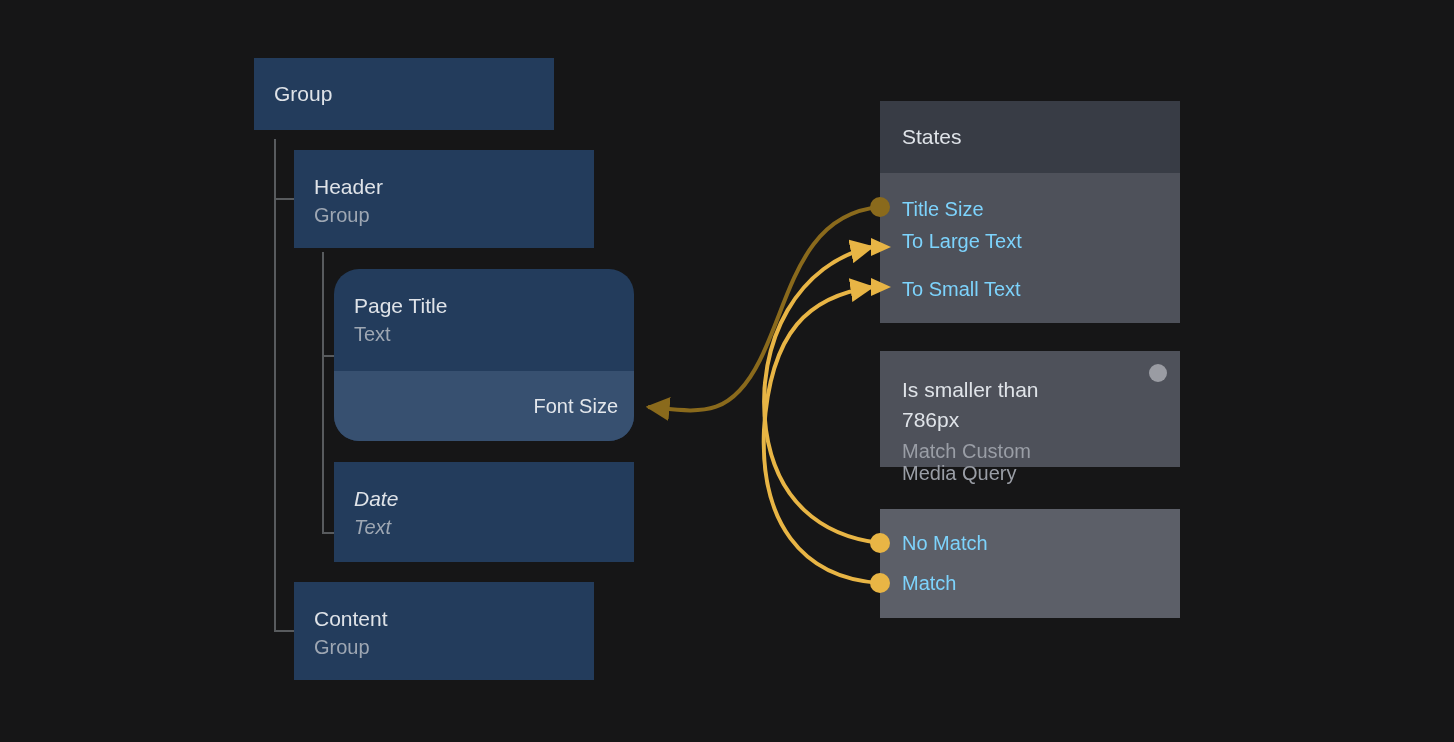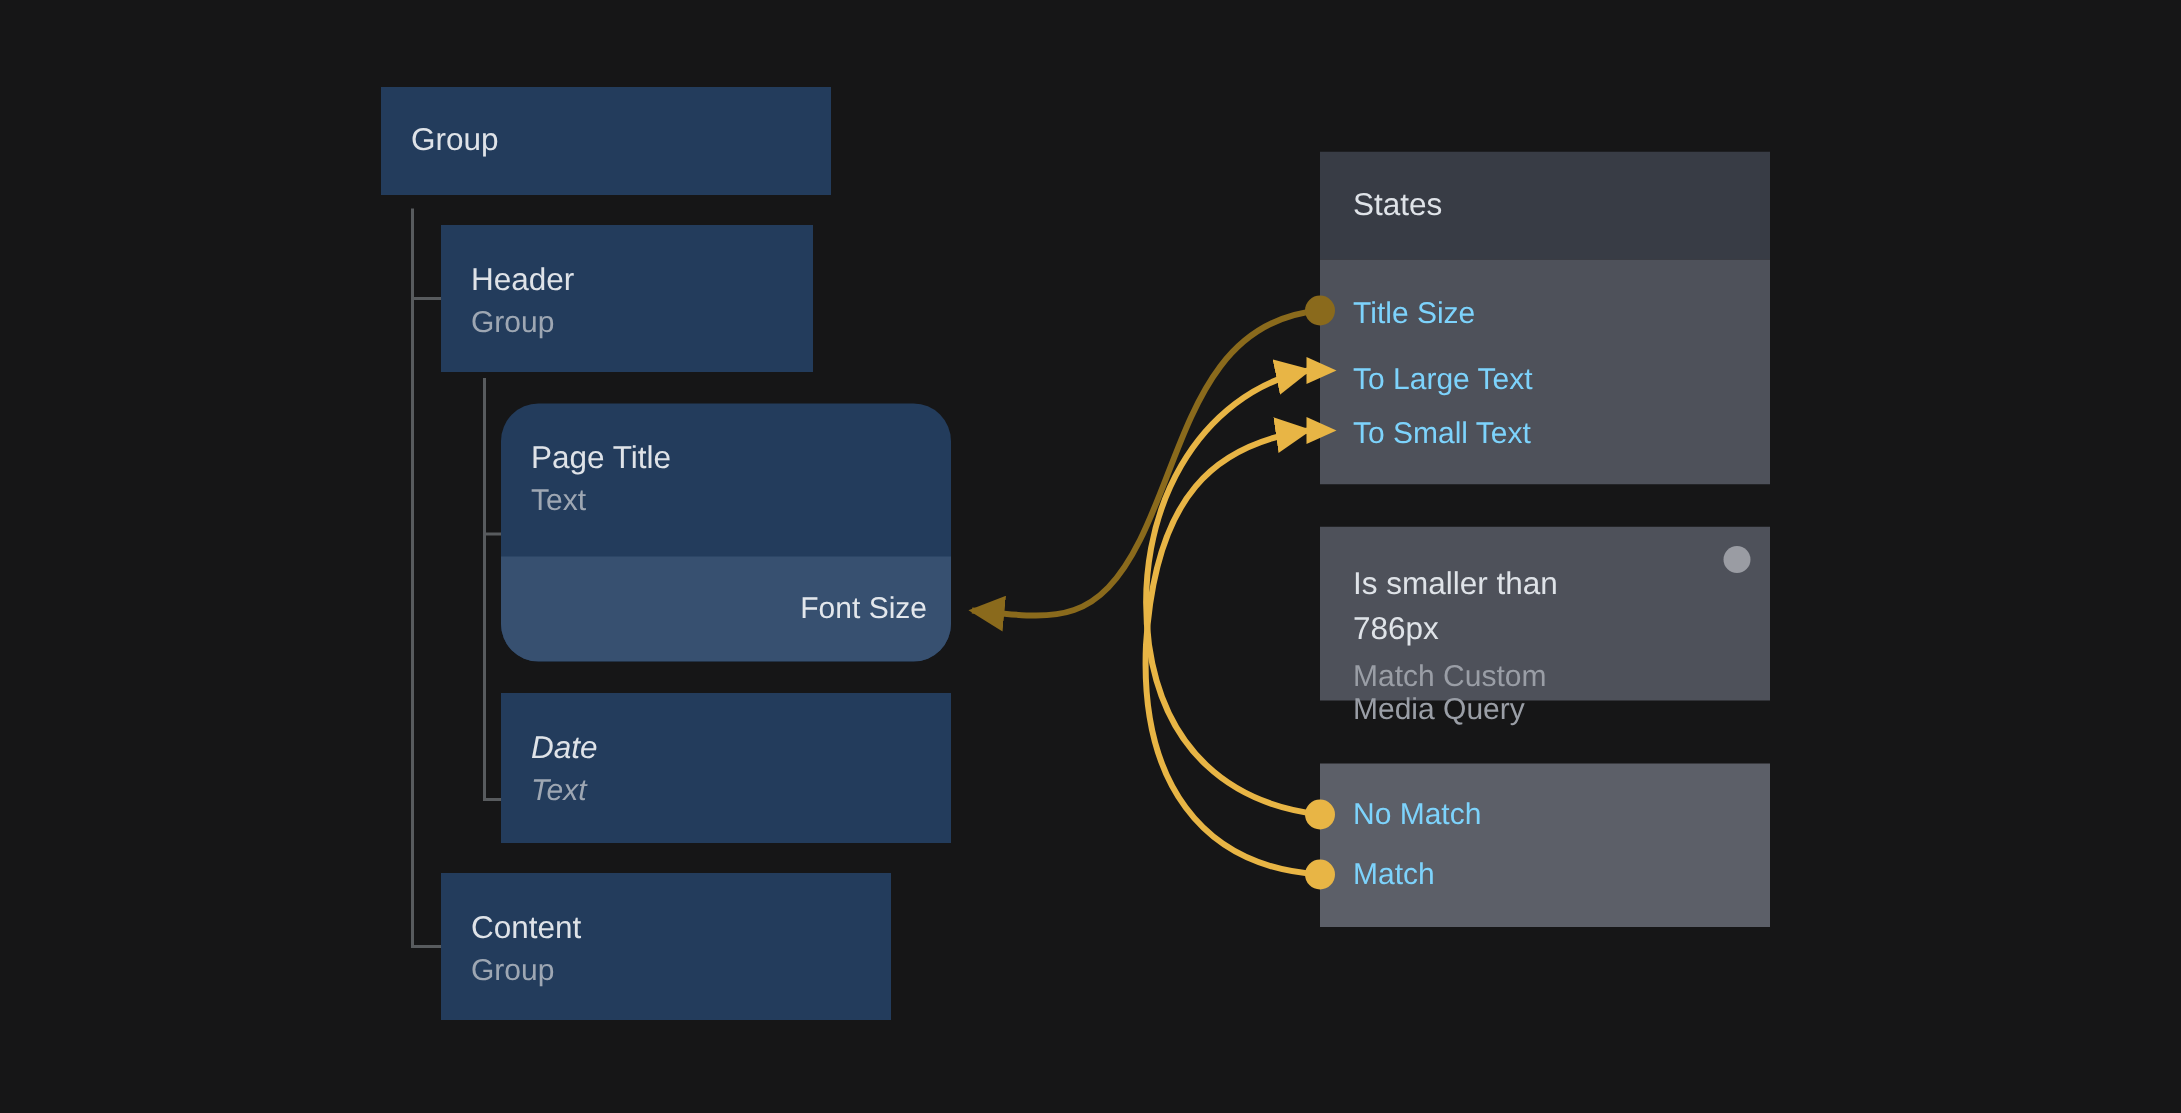--- a/index.html
+++ b/index.html
@@ -132,21 +132,21 @@
   <div class="tline h" style="left:274px; top:630px; width:22px;"></div>
 
   <div class="tline v" style="left:322px; top:252px; height:282px;"></div>
   <div class="tline h" style="left:322px; top:355px; width:14px;"></div>
   <div class="tline h" style="left:322px; top:532px; width:14px;"></div>
 
   <div class="node" style="left:254px; top:58px; width:300px; height:72px;">
     <span class="title" style="left:20px; top:23px;">Group</span>
   </div>
 
-  <div class="node" style="left:294px; top:150px; width:248px; height:98px;">
+  <div class="node" style="left:294px; top:150px; width:300px; height:98px;">
     <span class="title" style="left:20px; top:24px;">Header</span>
     <span class="subtitle" style="left:20px; top:53px;">Group</span>
   </div>
 
   <div class="node" style="left:334px; top:269px; width:300px; height:172px;border-radius:25px;">
     <span class="title" style="left:20px; top:24px;">Page Title</span>
     <span class="subtitle" style="left:20px; top:53px;">Text</span>
     <div class="node-row" style="top:102px; height:70px;">
       <span class="row-label" style="top:23px;">Font Size</span>
     </div>
@@ -178,21 +178,21 @@
 
     <path d="M 880 583 C 800 578, 760 520, 764 430 C 770 330, 810 296, 872 287" fill="none" stroke="#e8b545" stroke-width="4" marker-end="url(#arrow-bright)"></path>
   </svg>
 
   <div class="panel" style="left:880px; top:101px; width:300px; height:222px;">
     <div class="panel-head" style="height:72px;">
       <span class="head-label" style="top:23px;">States</span>
     </div>
     <div class="panel-body" style="top:72px; height:150px;">
       <span class="port-label" style="top:24px;">Title Size</span>
-      <span class="port-label" style="top:68px;">To Large Text</span>
+      <span class="port-label" style="top:56px;">To Large Text</span>
       <span class="port-label" style="top:104px;">To Small Text</span>
     </div>
   </div>
 
   <svg style="position:absolute; left:860px; top:180px; width:60px; height:140px;" viewBox="0 0 60 140" xmlns="http://www.w3.org/2000/svg">
     <circle cx="20" cy="27" r="10" fill="#8a6a1c"></circle>
     <path d="M 11 58 L 31 67 L 11 76 z" fill="#e8b545"></path>
     <path d="M 11 98 L 31 107 L 11 116 z" fill="#e8b545"></path>
   </svg>
 

